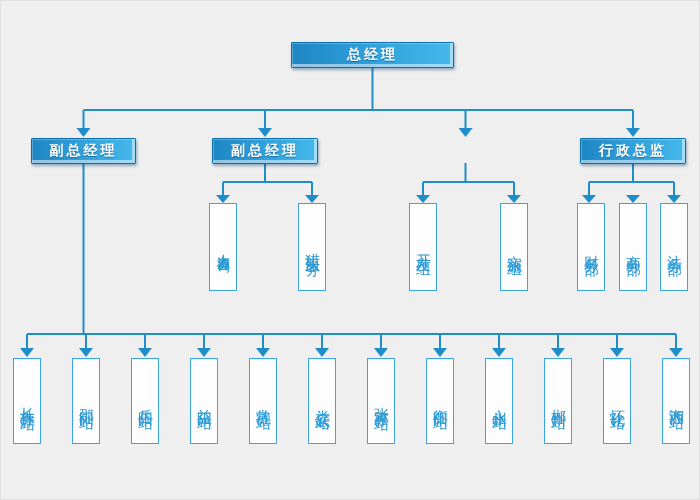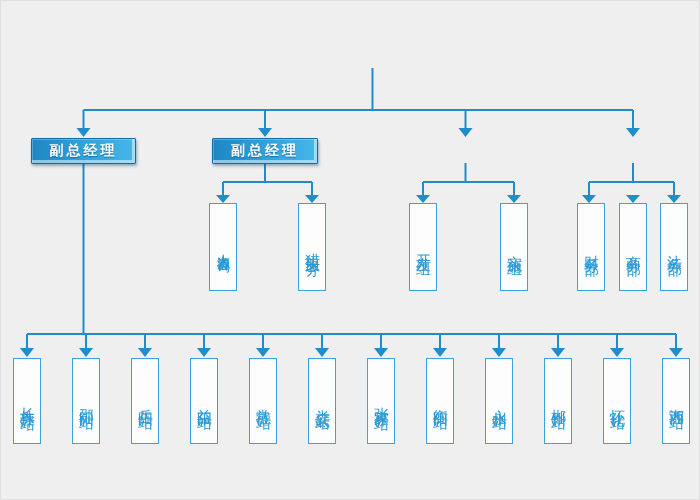--- a/index.html
+++ b/index.html
@@ -76,23 +76,25 @@
       <path d="M314 347 L328 347 L321 356 Z"></path>
       <path d="M373 347 L387 347 L380 356 Z"></path>
       <path d="M432 347 L446 347 L439 356 Z"></path>
       <path d="M491 347 L505 347 L498 356 Z"></path>
       <path d="M550 347 L564 347 L557 356 Z"></path>
       <path d="M609 347 L623 347 L616 356 Z"></path>
       <path d="M668 347 L682 347 L675 356 Z"></path>
     </g>
   </svg>
 
+  <div class="node grad" style="left:290px;top:41px;width:163px;height:26px;">总经理</div>
 
   <div class="node grad" style="left:30px;top:137px;width:105px;height:26px;">副总经理</div>
   <div class="node grad" style="left:211px;top:137px;width:106px;height:26px;">副总经理</div>
+  <div class="node grad" style="left:579px;top:137px;width:106px;height:26px;">行政总监</div>
 
   <div class="node leaf small" style="left:208px;top:202px;width:28px;height:88px;">人力资源咨询</div>
   <div class="node leaf" style="left:297px;top:202px;width:28px;height:88px;">猎头服务</div>
 
   <div class="node leaf" style="left:408px;top:202px;width:28px;height:88px;">开发组</div>
   <div class="node leaf" style="left:499px;top:202px;width:28px;height:88px;">实施组</div>
 
   <div class="node leaf" style="left:576px;top:202px;width:28px;height:88px;">财务部</div>
   <div class="node leaf" style="left:618px;top:202px;width:28px;height:88px;">商务部</div>
   <div class="node leaf" style="left:659px;top:202px;width:28px;height:88px;">法务部</div>

